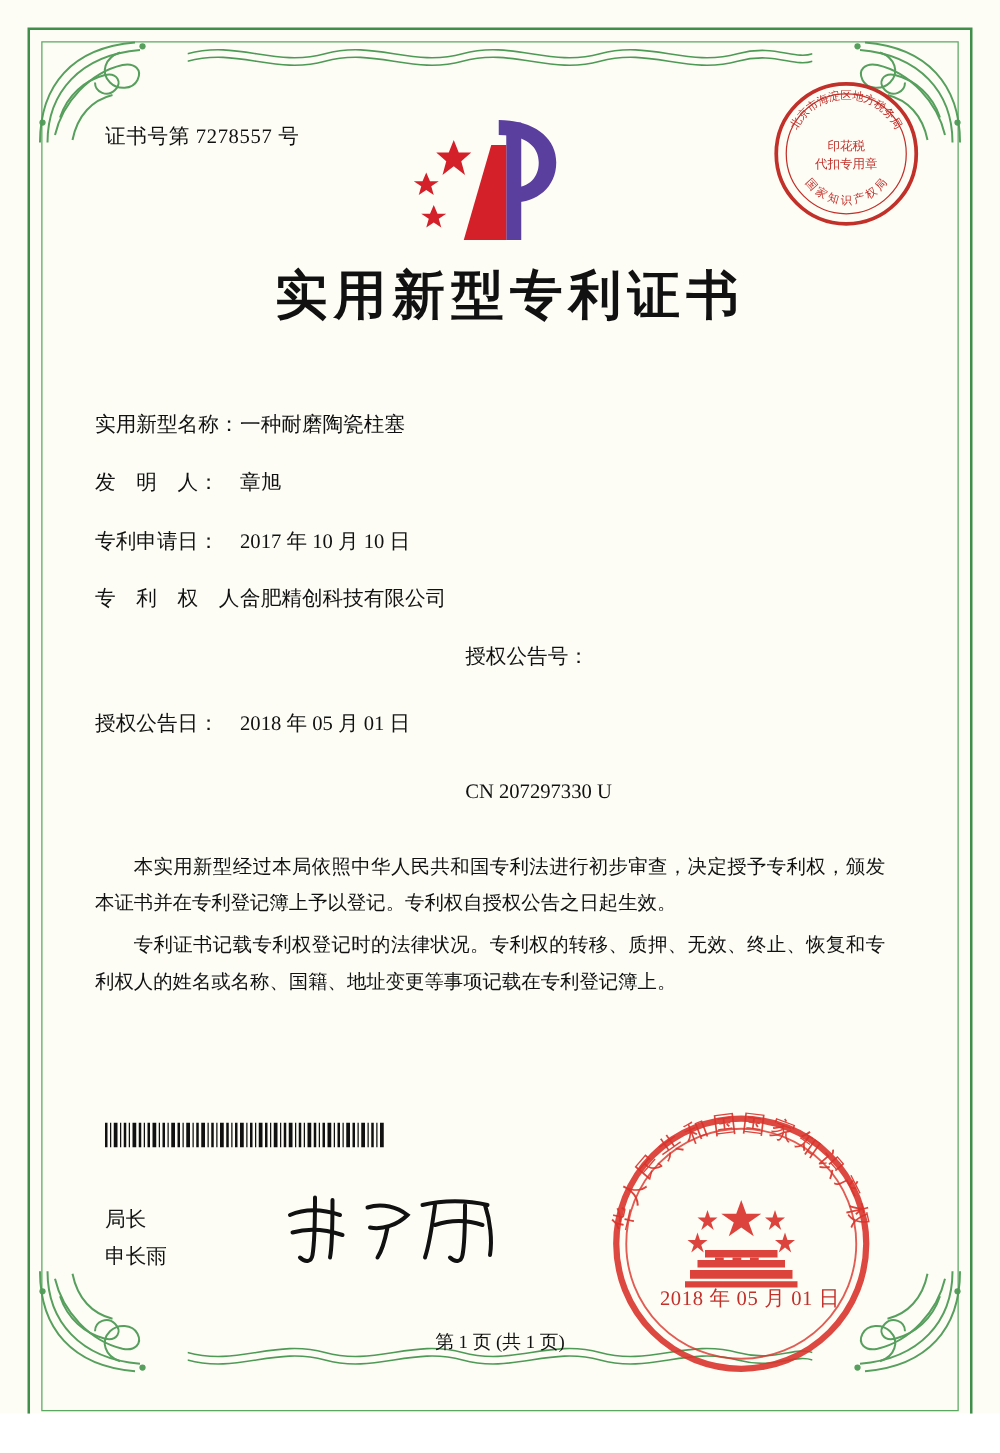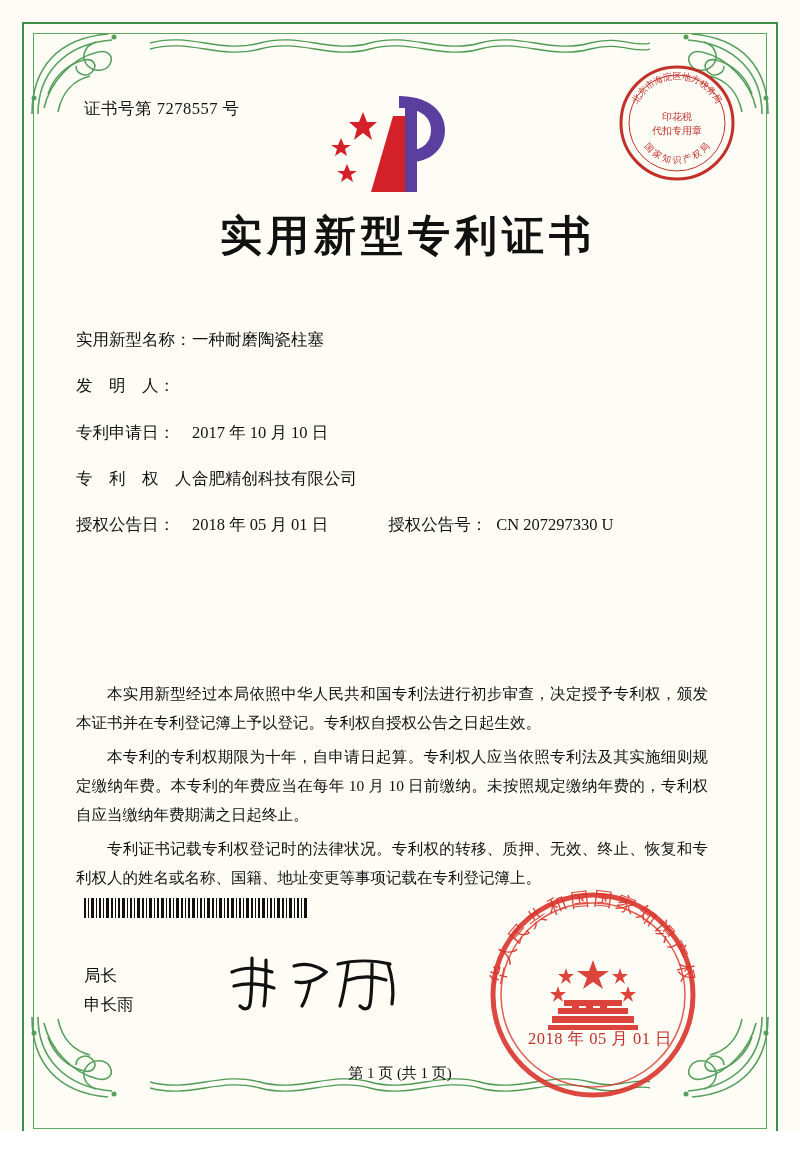--- a/index.html
+++ b/index.html
@@ -109,22 +109,23 @@
     white-space: pre;
   }
   .fvalue {
     flex: 1 1 auto;
     white-space: pre-line;
   }
   .frow.two {
     justify-content: flex-start;
   }
   .fcol2 {
-    margin-left: 60px;
+    margin-left: 44px;
     display: flex;
+    flex-direction: column;
   }
   .fcol2 .flabel { width: 108px; flex: 0 0 108px; }
 
   
   .body-text {
     position: absolute;
     left: 76px; top: 680px;
     width: 648px;
     font-size: 15.5px;
     line-height: 1.85;
@@ -283,20 +284,21 @@
 
   <div class="title">实用新型专利证书</div>
 
   <div class="fields">
     <div class="frow">
       <div class="flabel">实用新型名称：</div>
       <div class="fvalue">一种耐磨陶瓷柱塞</div>
     </div>
     <div class="frow">
       <div class="flabel">发　明　人：</div>
+      <div class="fvalue">章旭</div>
     </div>
     <div class="frow">
       <div class="flabel">专利申请日：</div>
       <div class="fvalue">2017 年 10 月 10 日</div>
     </div>
     <div class="frow">
       <div class="flabel">专　利　权　人：</div>
       <div class="fvalue">合肥精创科技有限公司</div>
     </div>
     <div class="frow two">
@@ -304,21 +306,20 @@
       <div class="fvalue" style="flex:0 0 auto;">2018 年 05 月 01 日</div>
       <div class="fcol2">
         <div class="flabel">授权公告号：</div>
         <div class="fvalue">CN 207297330 U</div>
       </div>
     </div>
   </div>
 
   <div class="body-text">
     <p>本实用新型经过本局依照中华人民共和国专利法进行初步审查，决定授予专利权，颁发本证书并在专利登记簿上予以登记。专利权自授权公告之日起生效。</p>
-    <p>本专利的专利权期限为十年，自申请日起算。专利权人应当依照专利法及其实施细则规定缴纳年费。本专利的年费应当在每年 10 月 10 日前缴纳。未按照规定缴纳年费的，专利权自应当缴纳年费期满之日起终止。</p>
     <p>专利证书记载专利权登记时的法律状况。专利权的转移、质押、无效、终止、恢复和专利权人的姓名或名称、国籍、地址变更等事项记载在专利登记簿上。</p>
   </div>
 
   <div class="barcode">
     <svg viewBox="0 0 224 20" preserveAspectRatio="none">
       <g fill="#111">
         <rect x="0" y="0" width="2" height="20"></rect>
           <rect x="4" y="0" width="1" height="20"></rect>
         <rect x="7" y="0" width="3" height="20"></rect>
           <rect x="12" y="0" width="1" height="20"></rect>

